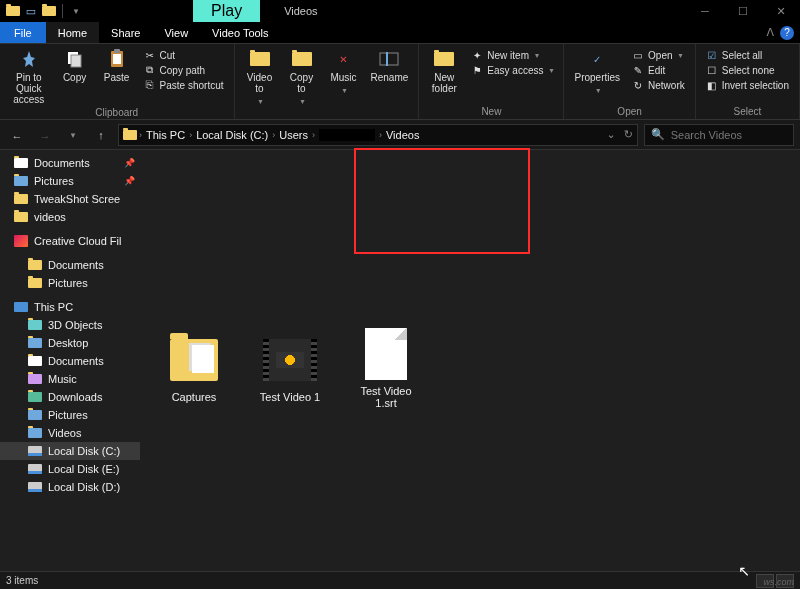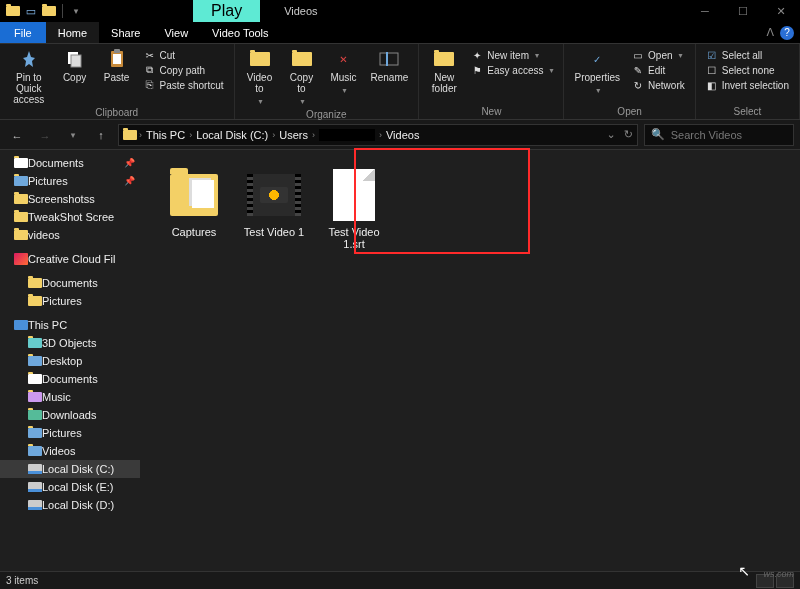--- a/index.html
+++ b/index.html
@@ -44,55 +44,55 @@
 .addr-box { flex: 1; height: 22px; background: #0d0d0d; border: 1px solid #333; display: flex; align-items: center; padding: 0 4px; gap: 2px; }
 .crumb { display: flex; align-items: center; gap: 4px; color: #eee; font-size: 11px; padding: 0 2px; }
 .crumb-sep { color: #888; font-size: 9px; }
 .crumb-redact { width: 56px; height: 12px; background: #000; }
 .addr-end { margin-left: auto; display: flex; align-items: center; gap: 8px; color: #888; }
 .search-box { width: 150px; height: 22px; background: #0d0d0d; border: 1px solid #333; display: flex; align-items: center; padding: 0 6px; gap: 6px; color: #777; }
 
 
 .body { display: flex; height: calc(589px - 22px - 22px - 76px - 30px - 18px); background: #1f1f1f; }
 .sidebar { width: 140px; background: #1f1f1f; padding: 4px 0; overflow: hidden; }
-.side-item { display: flex; align-items: center; padding: 2px 4px 2px 14px; color: #eee; font-size: 11px; white-space: nowrap; height: 18px; }
+.side-item { display: flex; align-items: center; gap: 6px; padding: 2px 4px 2px 14px; color: #eee; font-size: 11px; white-space: nowrap; height: 18px; }
 .side-item.sub { padding-left: 28px; }
 .side-item.selected { background: #3a3a3a; }
 .side-spacer { height: 6px; }
 .pin-r { margin-left: auto; color: #888; font-size: 9px; }
 .folder-ico { width: 14px; height: 10px; background: #f3d066; border-radius: 1px; position: relative; flex-shrink: 0; }
 .folder-ico::before { content: ""; position: absolute; top: -2px; left: 0; width: 5px; height: 2px; background: #f3d066; border-radius: 1px 1px 0 0; }
 .drive-ico { width: 14px; height: 10px; background: #ccc; border-radius: 1px; position: relative; flex-shrink: 0; }
 .drive-ico::after { content: ""; position: absolute; bottom: 0; left: 0; right: 0; height: 3px; background: #4a90d9; }
 .pc-ico { width: 14px; height: 10px; background: #4a90d9; border-radius: 1px; flex-shrink: 0; }
 .cloud-ico { width: 14px; height: 10px; background: #0078d4; border-radius: 50% 50% 2px 2px; flex-shrink: 0; }
 .cc-ico { width: 14px; height: 12px; background: linear-gradient(135deg, #da1b60, #ff6b35); border-radius: 1px; flex-shrink: 0; }
 .net-ico { width: 14px; height: 10px; background: #4a90d9; border-radius: 1px; flex-shrink: 0; }
 
-.content { flex: 1; background: #1f1f1f; padding: 14px 0 0 14px; display: flex; align-items: flex-start; gap: 0; }
+.content { flex: 1; background: #1f1f1f; padding: 14px 0 0 14px; display: flex; align-items: center; gap: 16px; }
 .file-item { width: 80px; display: flex; flex-direction: column; align-items: center; gap: 4px; padding: 4px; }
 .file-item .thumb { width: 54px; height: 54px; display: flex; align-items: center; justify-content: center; position: relative; }
 .file-item .name { font-size: 11px; color: #eee; text-align: center; line-height: 12px; }
 .folder-big { width: 48px; height: 42px; background: #f3d066; border-radius: 2px; position: relative; }
 .folder-big::before { content: ""; position: absolute; top: -6px; left: 0; width: 18px; height: 6px; background: #f3d066; border-radius: 2px 2px 0 0; }
 .folder-big::after { content: ""; position: absolute; right: 4px; top: 6px; width: 22px; height: 28px; background: #fff; box-shadow: -3px -2px 0 #ddd; }
 .video-thumb { width: 54px; height: 42px; background: #2a2a2a; position: relative; display: flex; align-items: center; justify-content: center; }
 .video-thumb::before, .video-thumb::after { content: ""; position: absolute; top: 0; bottom: 0; width: 6px; background: repeating-linear-gradient(#000 0, #000 3px, #444 3px, #444 6px); }
 .video-thumb::before { left: 0; }
 .video-thumb::after { right: 0; }
 .video-thumb .logo { width: 28px; height: 16px; background: radial-gradient(circle, #ffb800 30%, #333 31%); border-radius: 2px; }
 .srt-thumb { width: 42px; height: 52px; background: #fff; position: relative; }
 .srt-thumb::before { content: ""; position: absolute; top: 0; right: 0; width: 12px; height: 12px; background: linear-gradient(135deg, transparent 48%, #ccc 50%); }
 .highlight-box { position: absolute; border: 2px solid #ff2a2a; top: 148px; left: 354px; width: 176px; height: 106px; pointer-events: none; }
 
 
 .status { height: 18px; background: #191919; border-top: 1px solid #333; display: flex; align-items: center; padding: 0 6px; font-size: 10px; color: #ccc; }
 .status-right { margin-left: auto; display: flex; align-items: center; gap: 2px; }
 .view-btn { width: 18px; height: 14px; background: #2a2a2a; border: 1px solid #444; }
-.watermark { position: absolute; right: 6px; bottom: 10px; color: #666; font-size: 9px; font-style: italic; }
+.watermark { position: absolute; right: 6px; bottom: 2px; color: #666; font-size: 9px; font-style: italic; }
 .cursor { position: absolute; right: 50px; bottom: 10px; color: #fff; font-size: 14px; pointer-events: none; }
 </style>
 </head>
 <body>
 
 <div class="titlebar">
   <div class="titlebar-left">
     <span class="titlebar-icon">
         <span class="folder-mini"></span>
       </span>
@@ -199,21 +199,20 @@
       <div class="big-btn">
           <div class="ico">
             <svg width="20" height="14">
               <rect x="1" y="1" width="18" height="12" fill="none" stroke="#888"></rect>
               <line x1="8" y1="0" x2="8" y2="14" stroke="#6fa8dc" stroke-width="2"></line>
             </svg>
           </div>
           <span>Rename</span>
         </div>
     </div>
-    <div class="group-label">Organize</div>
   </div>
 
   <div class="group">
     <div class="group-body">
       <div class="big-btn">
           <div class="ico">
             <span class="folder-mini" style="width:20px;height:14px"></span>
           </div>
           <span style="white-space:pre-line">New
 folder</span>
@@ -320,24 +319,20 @@
         <span>Documents</span>
         <span class="pin-r">📌</span>
       </div>
     <div class="side-item">
         <span class="folder-ico" style="background:#6fa8dc"></span>
         <span>Pictures</span>
         <span class="pin-r">📌</span>
       </div>
     <div class="side-item">
         <span class="folder-ico"></span>
-        <span>Screenshotss</span>
-      </div>
-    <div class="side-item">
-        <span class="folder-ico"></span>
         <span>TweakShot Scree</span>
       </div>
     <div class="side-item">
         <span class="folder-ico"></span>
         <span>videos</span>
       </div>
     <div class="side-spacer"></div>
     <div class="side-item">
         <span class="cc-ico"></span>
         <span>Creative Cloud Fil</span>

